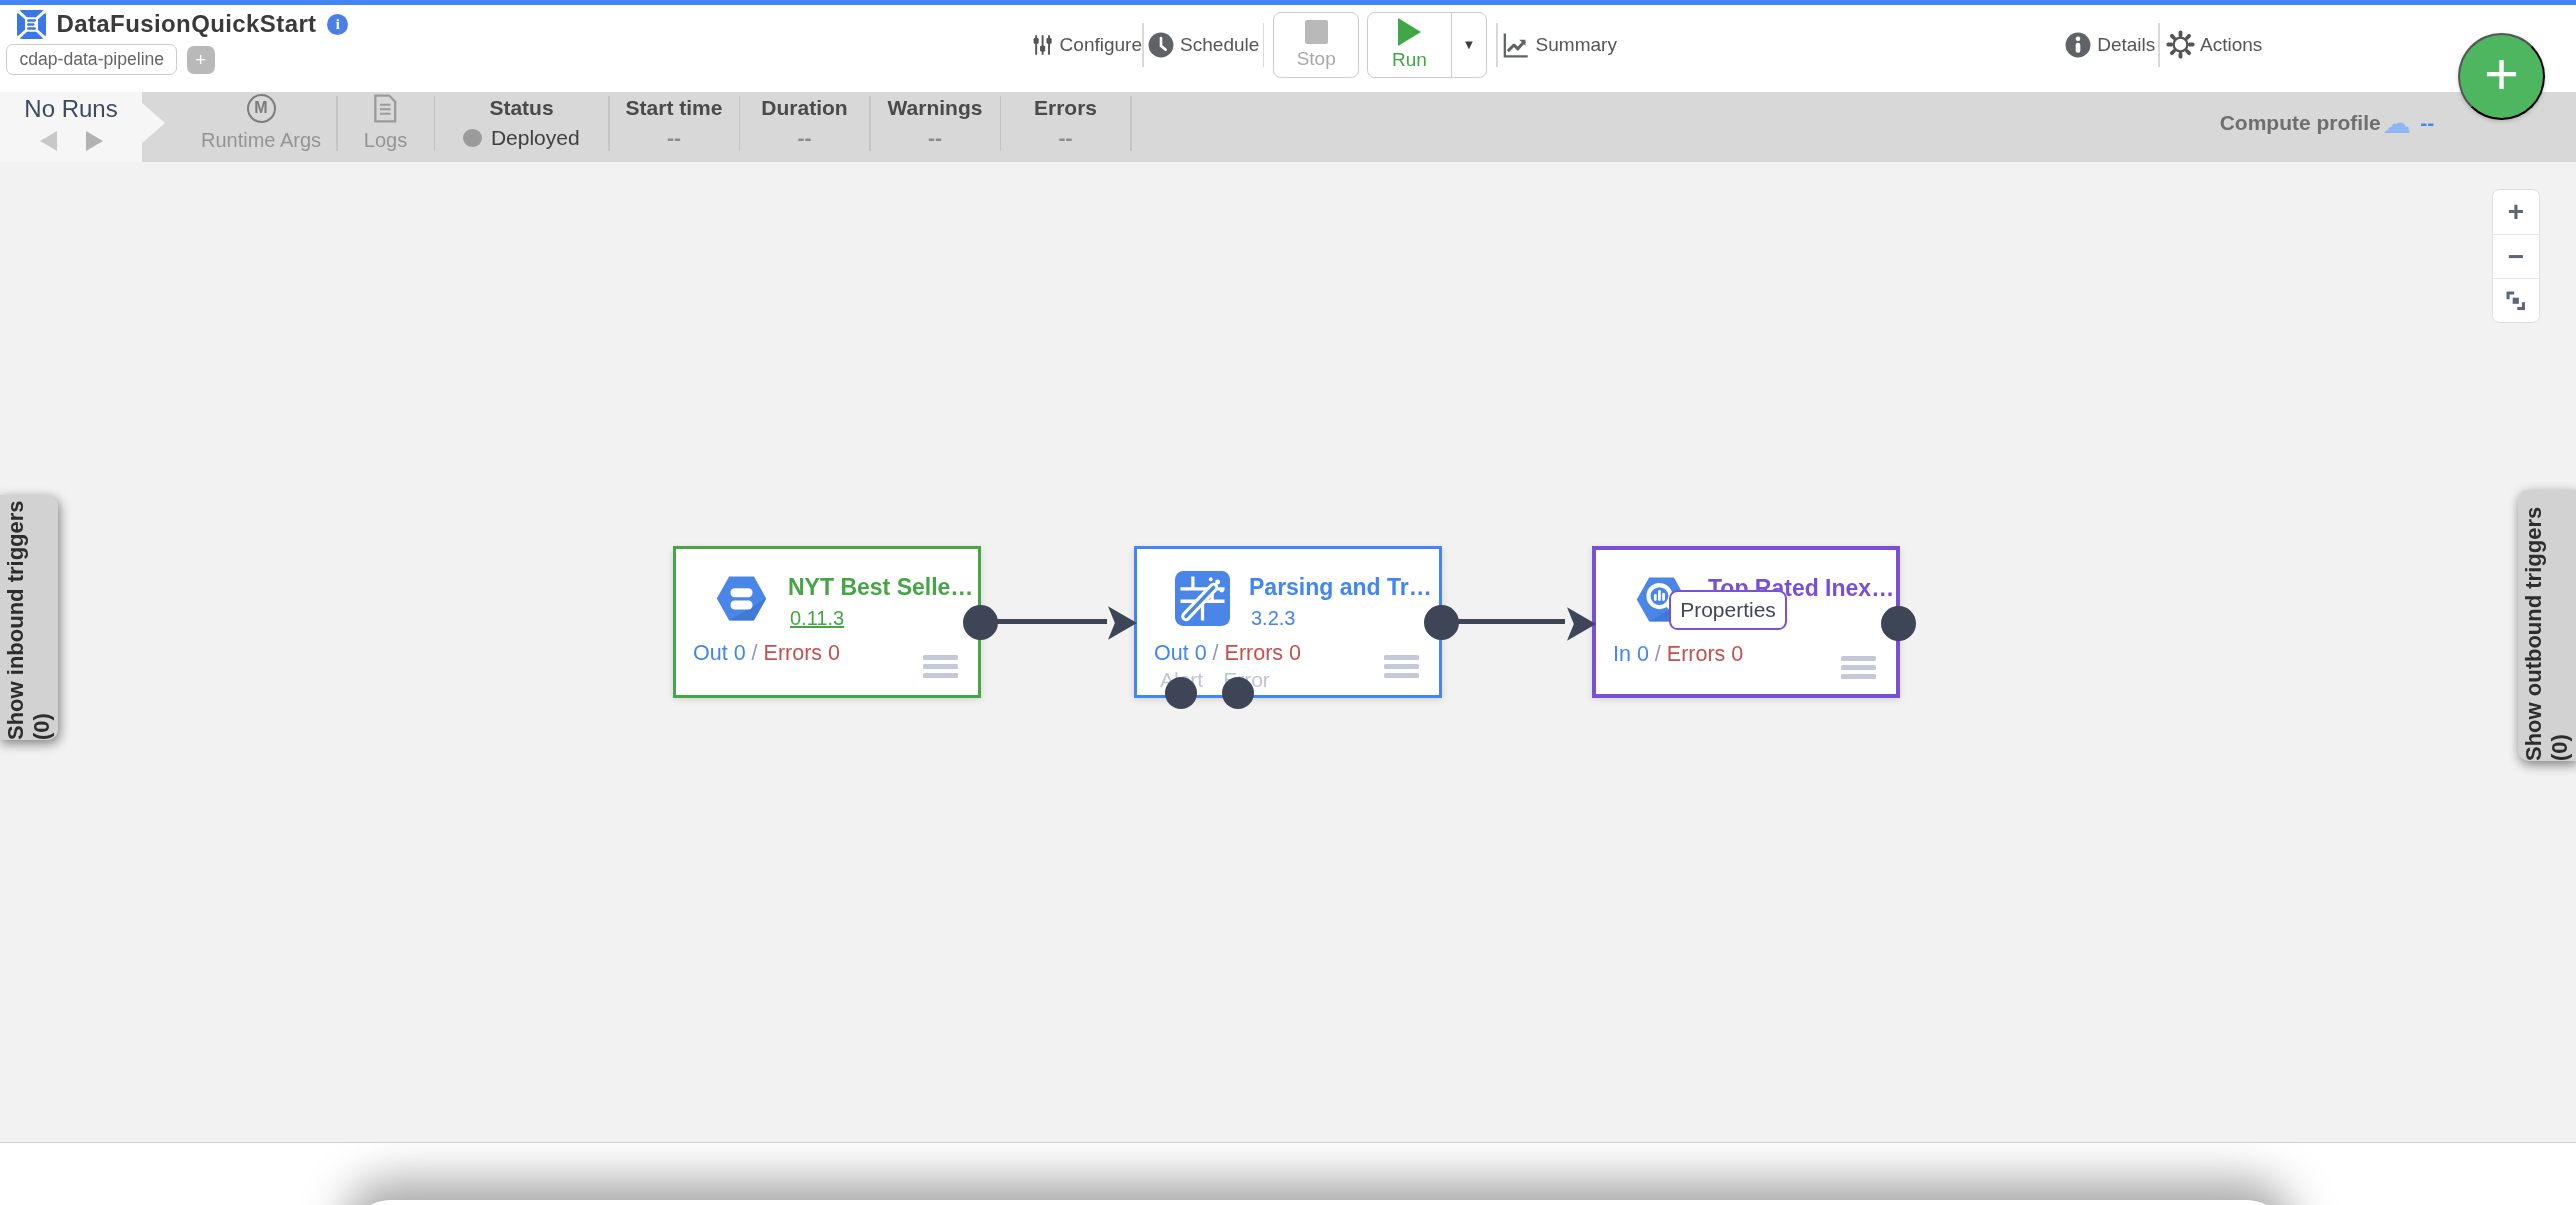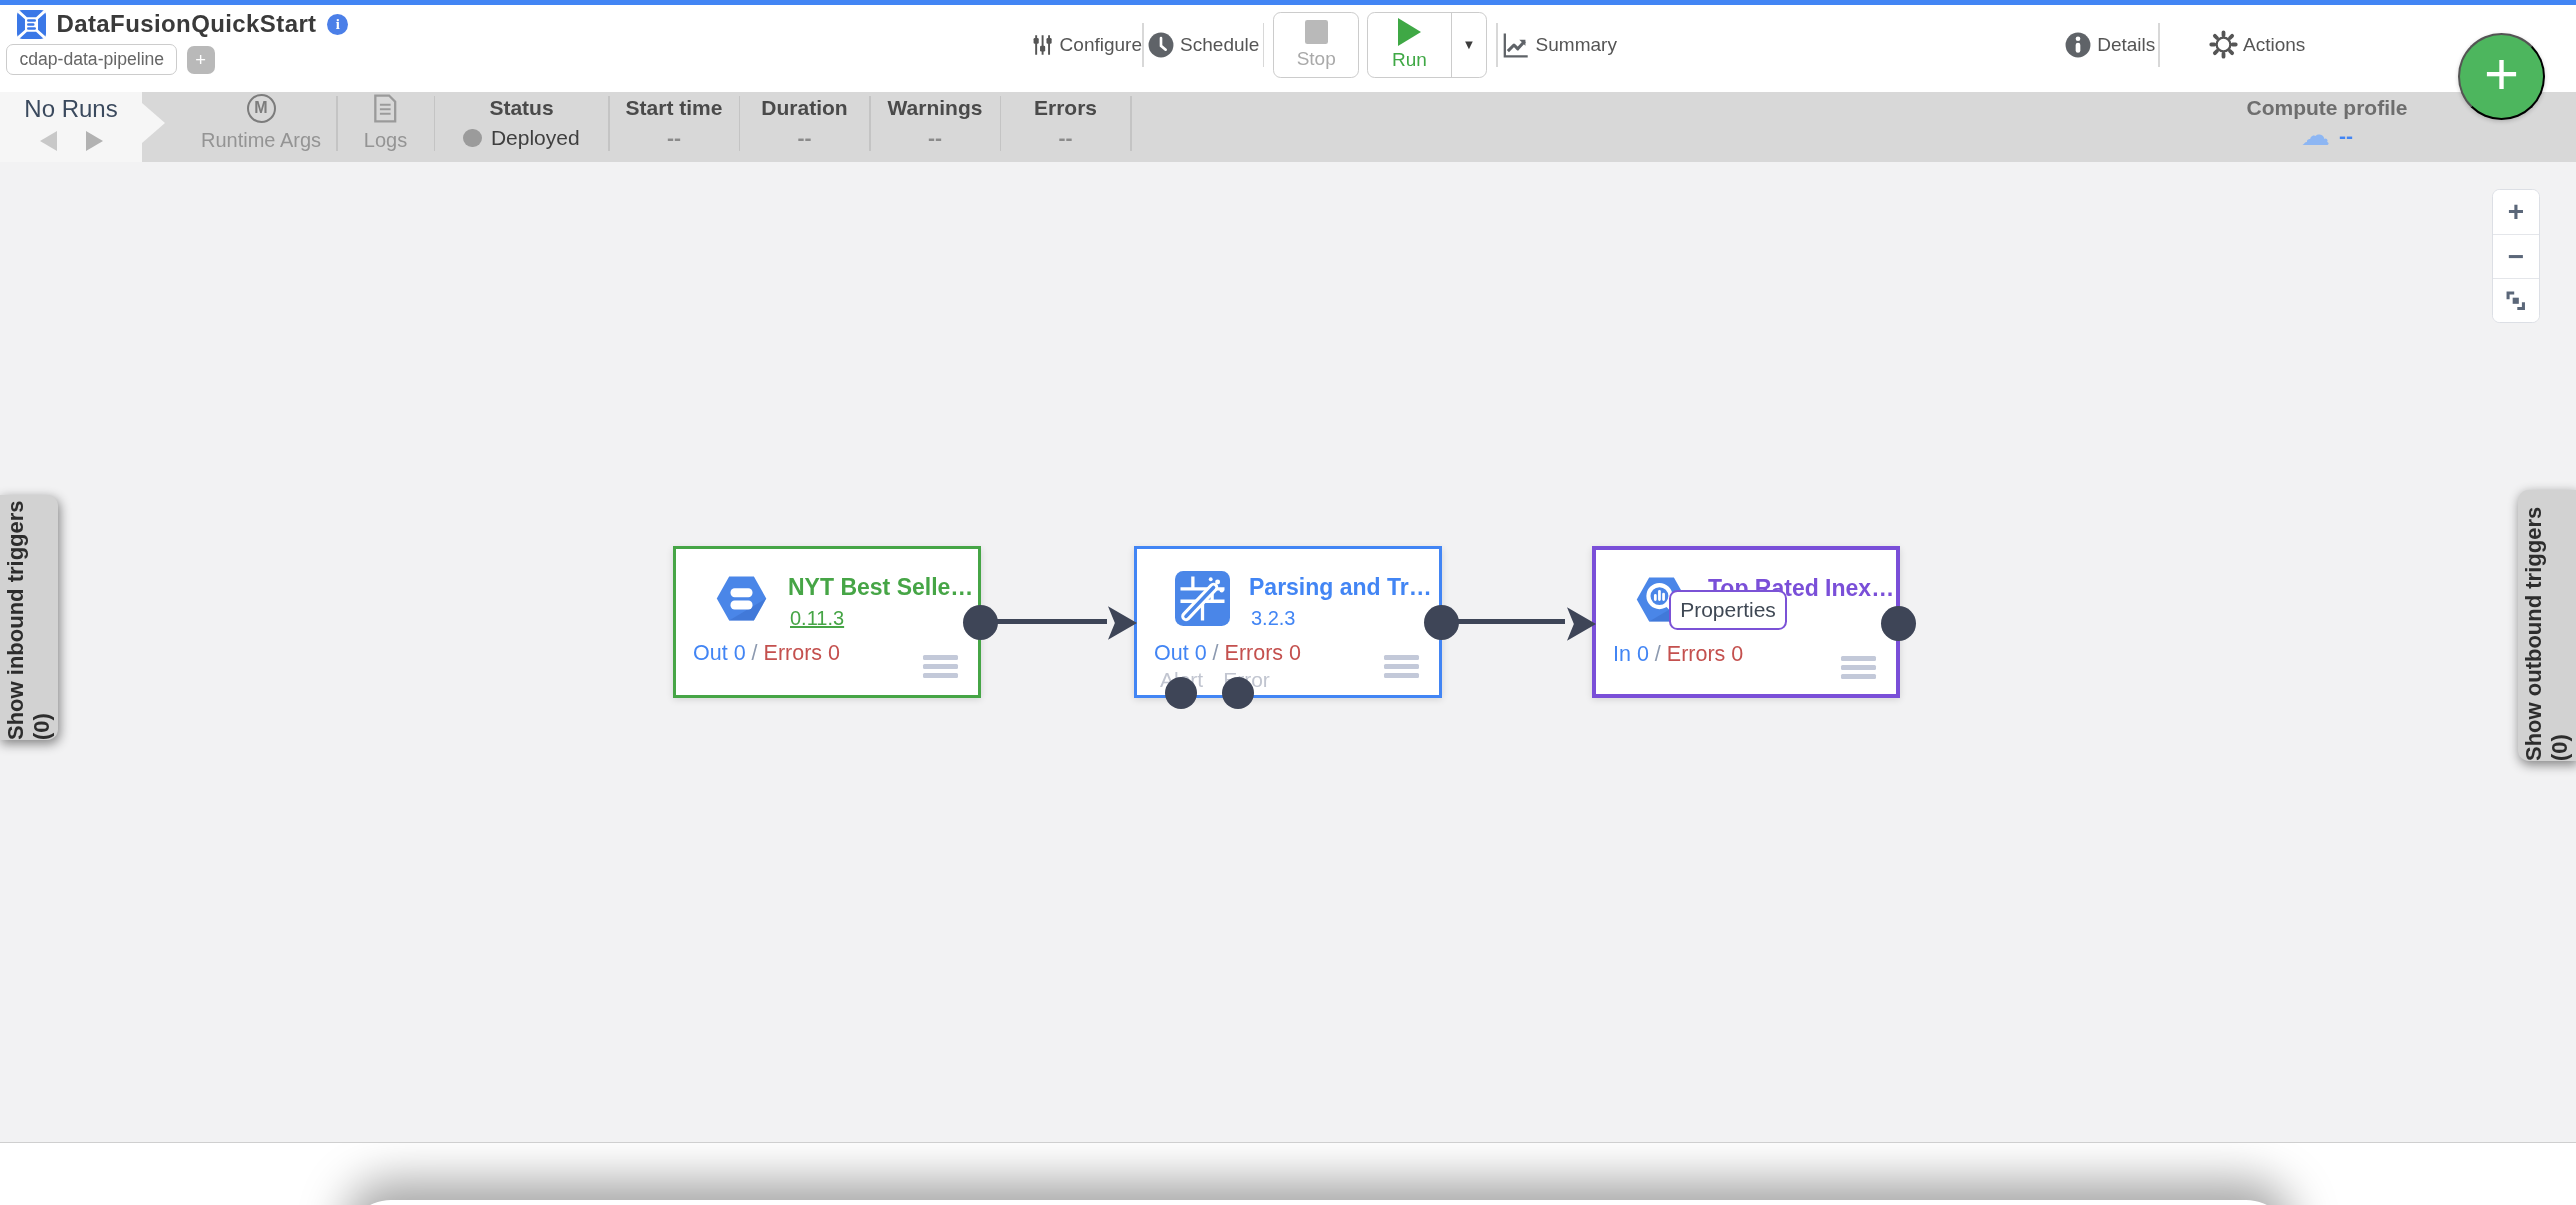--- a/index.html
+++ b/index.html
@@ -40,21 +40,21 @@
   .run-split { display: flex; height: 66px; border: 1.5px solid #cccccc; border-radius: 7.7px; overflow: hidden;
                margin-left: 7.7px; margin-right: 9.2px; background: #fff; }
   .run-main { width: 83px; display: flex; flex-direction: column; align-items: center; justify-content: center;
               gap: 3.1px; color: #3fa845; font-size: 19px; cursor: pointer; }
   .run-play { width: 0; height: 0; border-left: 23px solid #3fa845; border-top: 14px solid transparent; border-bottom: 14px solid transparent; }
   .run-caret { width: 35px; border-left: 1.5px solid #cccccc; display: flex; align-items: center; justify-content: center;
                color: #3c3c3c; font-size: 13px; cursor: pointer; }
 
   .right-tools { position: absolute; left: 2061px; top: 0; height: 79px; display: flex; align-items: center; }
   .tool-details { width: 97px; }
-  .tool-actions { width: 109px; margin-left: 43px; }
+  .tool-actions { width: 109px; }
 
   .fab { position: absolute; left: 2458px; top: 33px; width: 87px; height: 87px; border-radius: 50%;
          background: #4db65e; color: #fff; display: flex; align-items: center; justify-content: center;
          font-size: 60px; font-weight: 300; z-index: 60; cursor: pointer; box-shadow: 0 1.5px 4.6px rgba(0,0,0,0.18);
          line-height: 1; padding-bottom: 4.6px; }
 
   
   .runbar { position: absolute; top: 84px; left: 0; width: 100%; height: 78px; background: #d8d8d8; z-index: 20; }
   .runs-tab { position: absolute; left: 0; top: 0; width: 142px; height: 78px; background: #f6f6f6;
               display: flex; flex-direction: column; align-items: center; justify-content: center; gap: 7.7px; }
@@ -75,21 +75,21 @@
   .rb-div { width: 1.5px; height: 55px; background: #c4c4c4; }
   .rb-head { font-size: 21px; font-weight: bold; color: #4a4a4a; }
   .rb-val { font-size: 21px; color: #8a8a8a; font-weight: bold; }
   .status-row { display: flex; align-items: center; gap: 9.2px; }
   .status-dot { width: 18.4px; height: 18.4px; border-radius: 50%; background: #9b9b9b; }
   .status-text { font-size: 21px; color: #3f3f3f; }
   .m-circle { width: 29px; height: 29px; border: 2.3px solid #7c7c7c; border-radius: 50%;
               display: flex; align-items: center; justify-content: center; font-size: 16px; color: #7c7c7c; font-weight: bold; }
 
   .compute-profile { position: absolute; left: 2208px; top: 0; width: 238px; height: 78px;
-                     display: flex; flex-direction: column; align-items: center; justify-content: center; gap: 1.5px; cursor: pointer; }
+                     display: flex; align-items: center; justify-content: center; gap: 1.5px; cursor: pointer; }
   .cp-label { font-size: 21px; font-weight: bold; color: #6e6e6e; }
   .cp-row { display: flex; align-items: center; gap: 9.2px; }
   .cp-cloud { font-size: 29px; color: #8db6f3; line-height: 1; }
   .cp-val { font-size: 21px; font-weight: bold; color: #4285f4; }
 
   
   .canvas { position: absolute; top: 163px; left: 0; width: 100%; height: 980px; background: #f2f2f3; }
 
   .zoom-ctrl { position: absolute; left: 2492px; top: 26px; width: 48px; border: 1.5px solid #dcdfe5;
                border-radius: 7.7px; overflow: hidden; background: #fff; }

